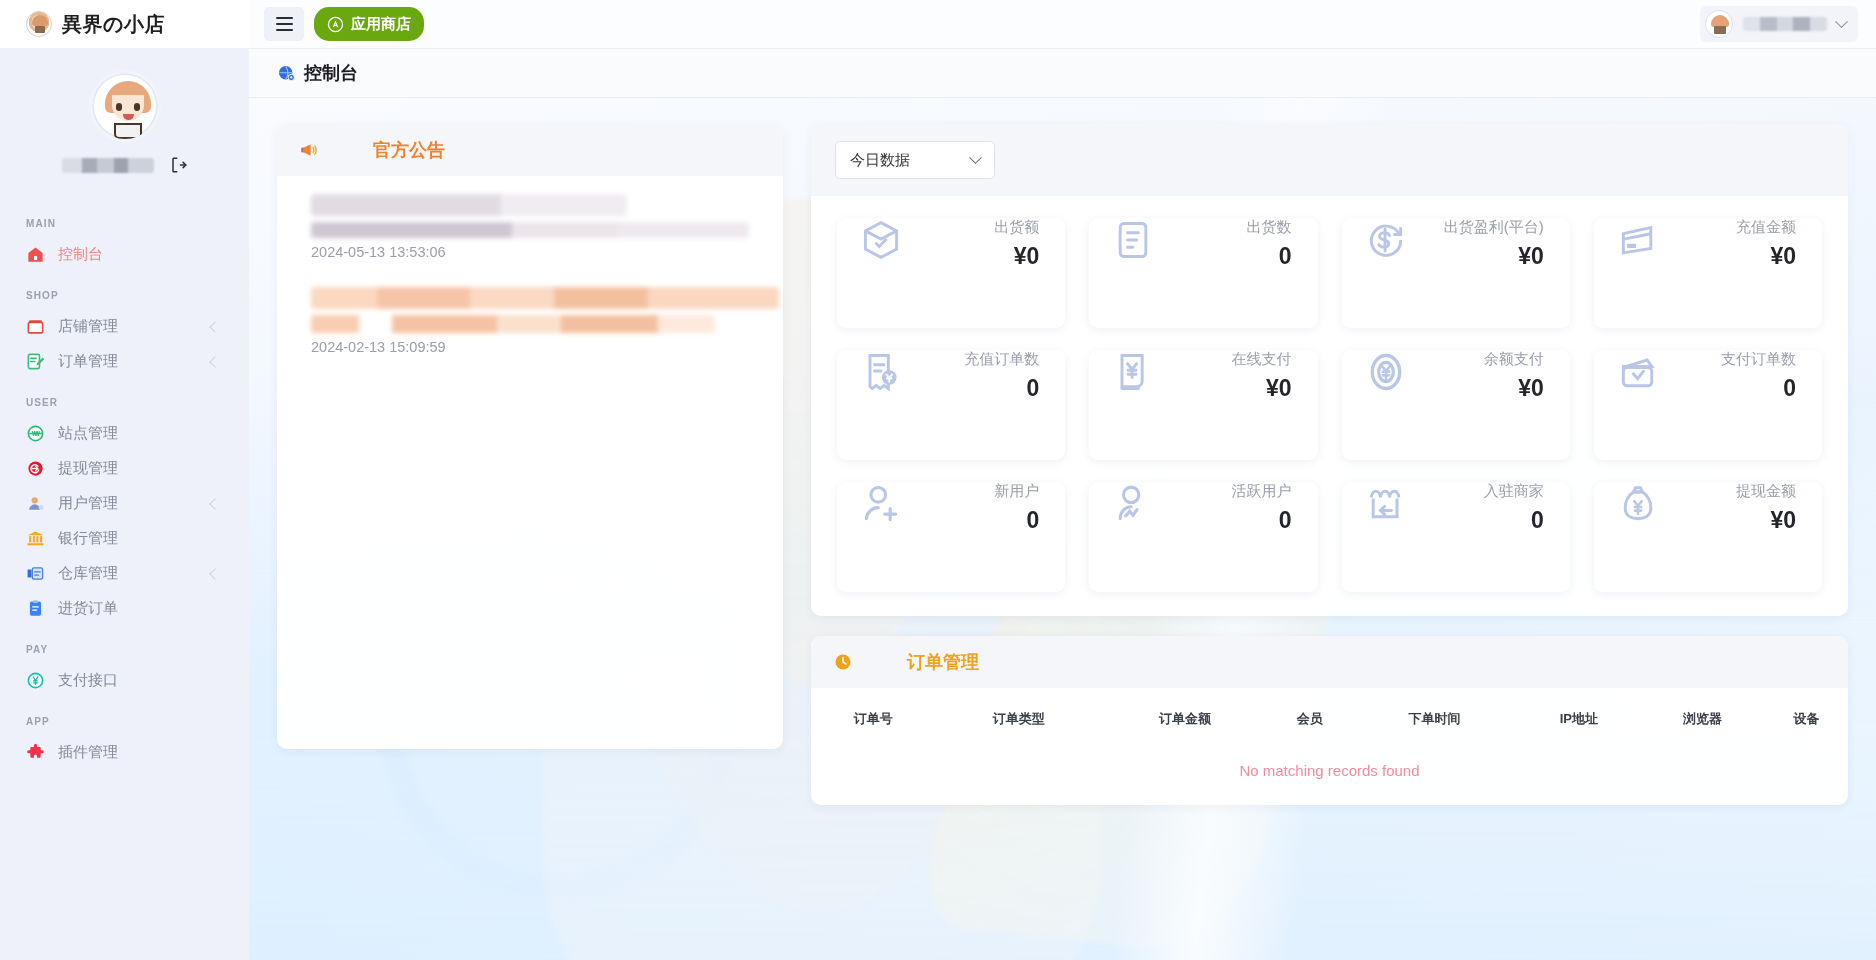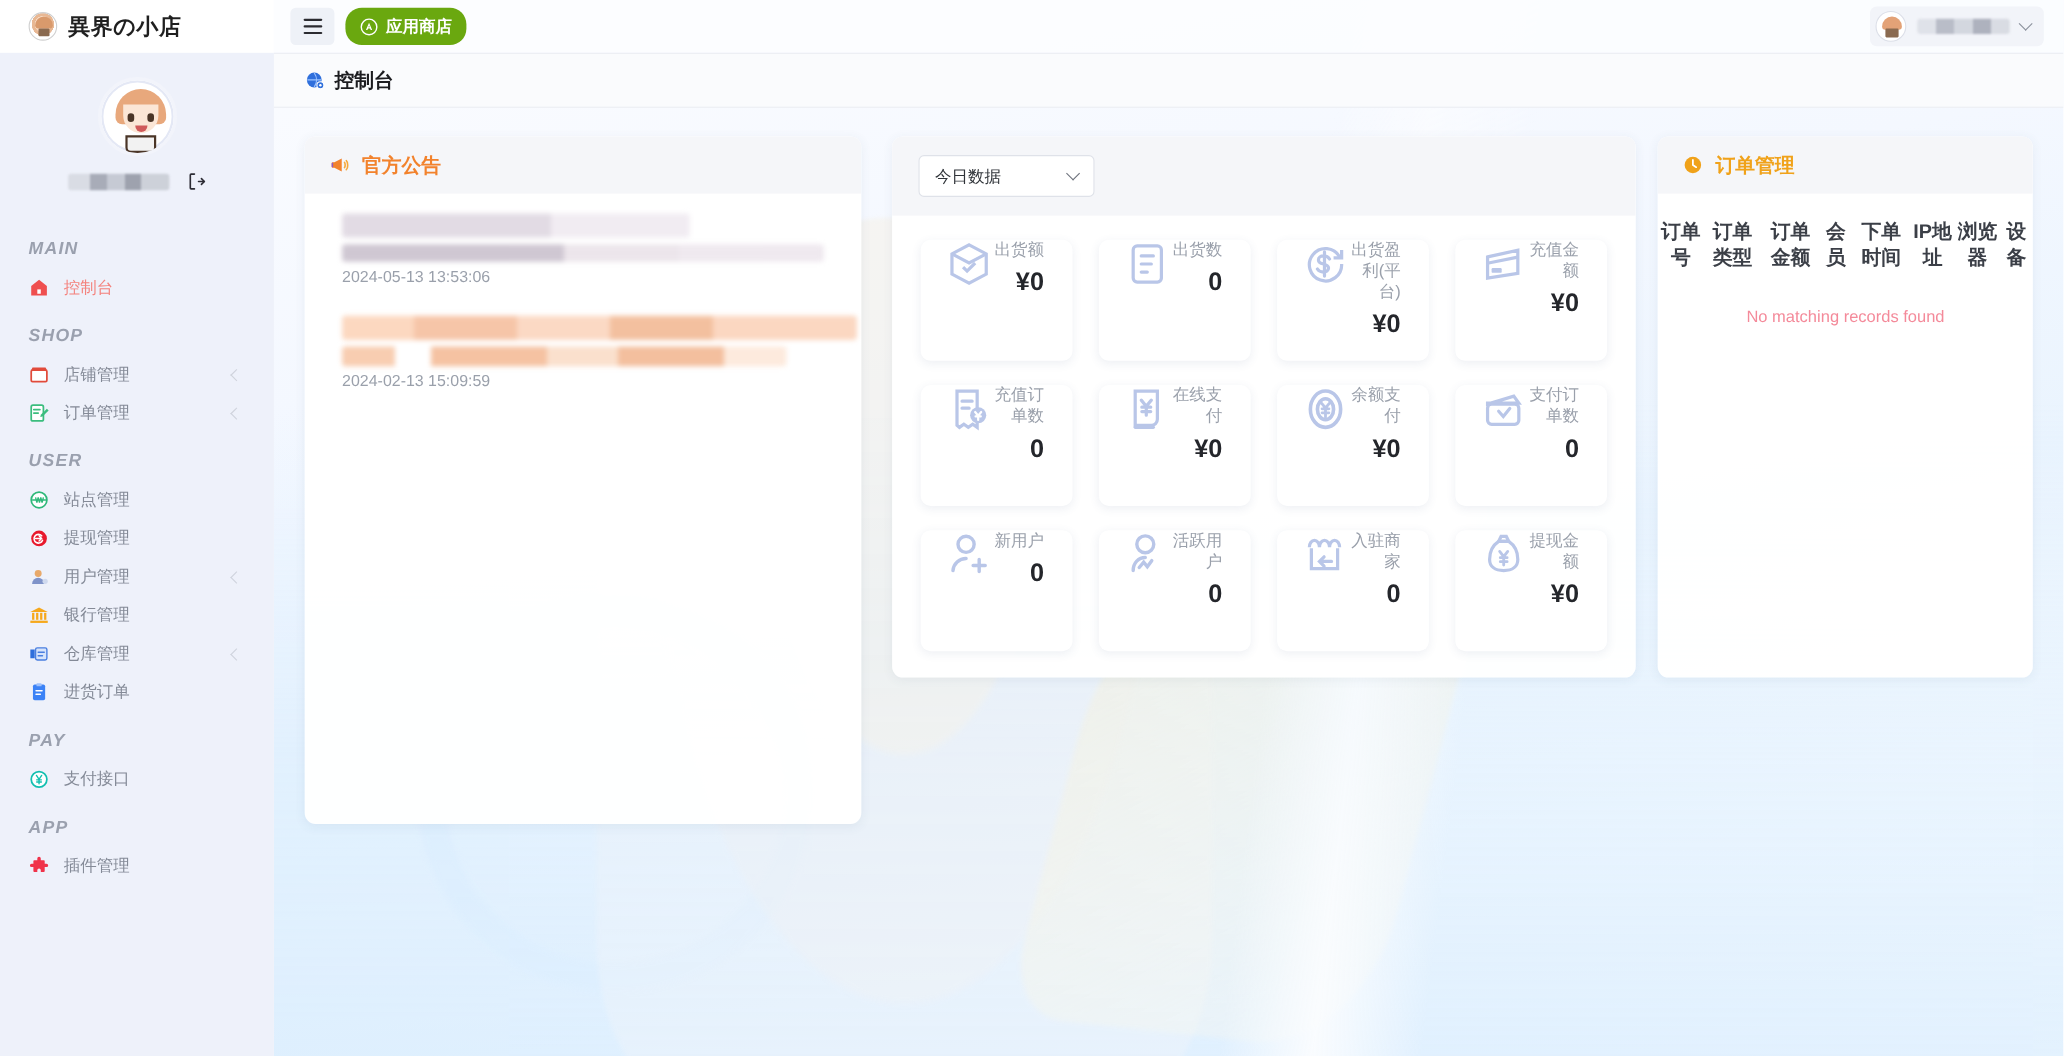--- a/index.html
+++ b/index.html
@@ -73,22 +73,22 @@
   .profile-row { margin-top: 14px; display: flex; align-items: center; gap: 16px; }
   .name-redact {
     width: 92px; height: 15px; border-radius: 3px;
     background: linear-gradient(90deg,#d9dce4 0 22%,#a8acb8 22% 38%,#c6cad4 38% 56%,#9ea2ae 56% 72%,#cdd1d9 72% 100%);
     filter: blur(1.2px);
   }
   .logout-ico { width: 18px; height: 18px; color: #2c2c34; display: block; cursor: pointer; }
 
   .menu { padding: 8px 0 24px; }
   .menu-group-title {
-    font-size: 16px; font-weight: 700; letter-spacing: 1.1px;
-    color: #9aa0ae; padding: 18px 0 8px 26px; text-transform: uppercase; font-style: italic;
+    font-size: 10px; font-weight: 700; letter-spacing: 1.1px;
+    color: #9aa0ae; padding: 18px 0 8px 26px; text-transform: uppercase;
   }
   .menu-item {
     display: flex; align-items: center; gap: 13px;
     padding: 8px 18px 8px 26px; cursor: pointer; position: relative;
     font-size: 15px; color: #848a97;
   }
   .menu-item.active { color: #f4837e; }
   .menu-item .mi-label { flex: 1; }
   .mi-icon { width: 19px; height: 19px; flex: 0 0 19px; display: block; }
   .mi-chev { width: 8px; height: 8px; border-left: 1.6px solid #cfd3dc; border-bottom: 1.6px solid #cfd3dc;
@@ -184,38 +184,38 @@
     background: rgba(255,255,255,.96);
     border-radius: 10px;
     box-shadow: 0 2px 10px rgba(60,80,120,.07);
     overflow: hidden;
   }
   .panel-head {
     background: #f5f6f9; padding: 14px 22px;
     display: flex; align-items: center; gap: 10px;
   }
   .panel-head .ph-ico { width: 20px; height: 20px; display: block; }
-  .panel-head .ph-txt { font-size: 18px; font-weight: 700; }
+  .panel-head .ph-txt { font-size: 18px; font-weight: 700; margin-left: 44px; }
 
   
   .notice-panel { width: 506px; min-height: 625px; }
   .notice-panel .ph-txt { color: #f2822c; }
   .notice-body { padding: 18px 26px 10px 34px; }
   .notice-item { margin-bottom: 27px; }
   .notice-redact { height: 22px; border-radius: 3px; filter: blur(2.4px); margin-bottom: 6px; }
   .nr-1 { width: 200px; background: linear-gradient(90deg,#ded9e2 0 55%,#efe9ee 55% 100%); }
   .nr-1b { width: 440px; height: 16px; background: linear-gradient(90deg,#cfc8d3 0 40%,#f2ecf1 40% 58%,#ddd6e0 58% 88%, #fff 88% 100%); }
   .nr-2 { width: 316px; background: linear-gradient(90deg,#e2dbe4 0 60%,#f1ecf2 60% 100%); }
   .nr-2b { width: 438px; height: 16px; background: linear-gradient(90deg,#cfc7d2 0 46%,#ece5eb 46% 70%,#efe9ef 70% 100%); }
   .nr-3 { width: 468px; background: linear-gradient(90deg,#fcd8c0 0 14%,#f6c5a8 14% 34%,#fbd9c4 34% 52%,#f3c09f 52% 72%,#fbd7c1 72% 100%); }
   .nr-3b { width: 404px; height: 18px; background: linear-gradient(90deg,#f8cdb1 0 12%,#fff 12% 20%,#f5c2a2 20% 46%,#fae0cd 46% 62%,#f3bf9e 62% 86%,#fdeadd 86% 100%); }
   .notice-time { font-size: 14.5px; color: #9aa0ab; }
 
   
-  .right-col { flex: 1; display: flex; gap: 20px; }
+  .right-col { flex: 1; display: flex; flex-direction: column; gap: 20px; }
   .stats-panel { padding: 0 0 24px 0; }
   .stats-toolbar { background: #f5f6f9; padding: 17px 24px; }
   .select-box {
     width: 160px; height: 38px; background: #fff; border: 1px solid #dfe2e9; border-radius: 5px;
     display: flex; align-items: center; justify-content: space-between; padding: 0 14px;
     font-size: 15px; color: #2f3338; cursor: pointer;
   }
   .select-box .sc { width: 9px; height: 9px; border-right: 1.8px solid #6d727c; border-bottom: 1.8px solid #6d727c; transform: rotate(45deg) translate(-2px,-2px); }
 
   .stats-grid {
@@ -229,21 +229,21 @@
   }
   .stat-ico { width: 44px; height: 44px; color: #b9c6e8; flex: 0 0 44px; }
   .stat-meta { text-align: right; }
   .stat-label { font-size: 15px; color: #9aa0ab; margin-bottom: 6px; }
   .stat-value { font-size: 23px; font-weight: 700; color: #24262b; }
 
   
   .orders-panel .ph-txt { color: #f0a21a; }
   .orders-table { width: 100%; border-collapse: collapse; }
   .orders-table th {
-    font-size: 18px; font-weight: 700; color: #3b3f47; padding: 22px 0 20px;
+    font-size: 13px; font-weight: 700; color: #3b3f47; padding: 22px 0 20px;
     text-align: center; font-family: "Liberation Sans", sans-serif;
   }
   .empty-row td {
     text-align: center; color: #f48a9a; font-size: 15px; padding: 14px 0 26px;
   }
 </style>
 </head>
 <body>
 
 <div class="app">

